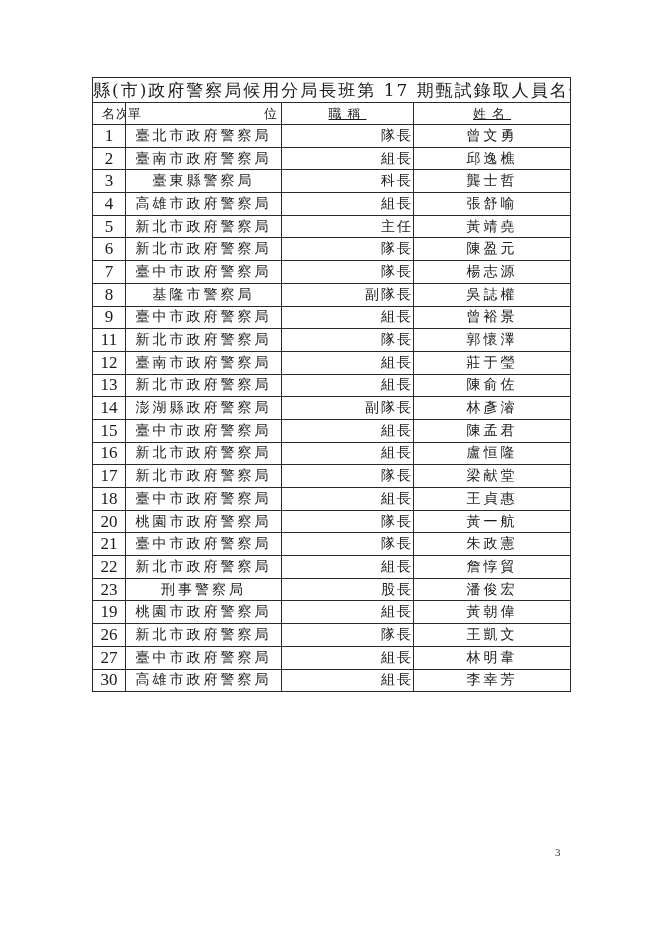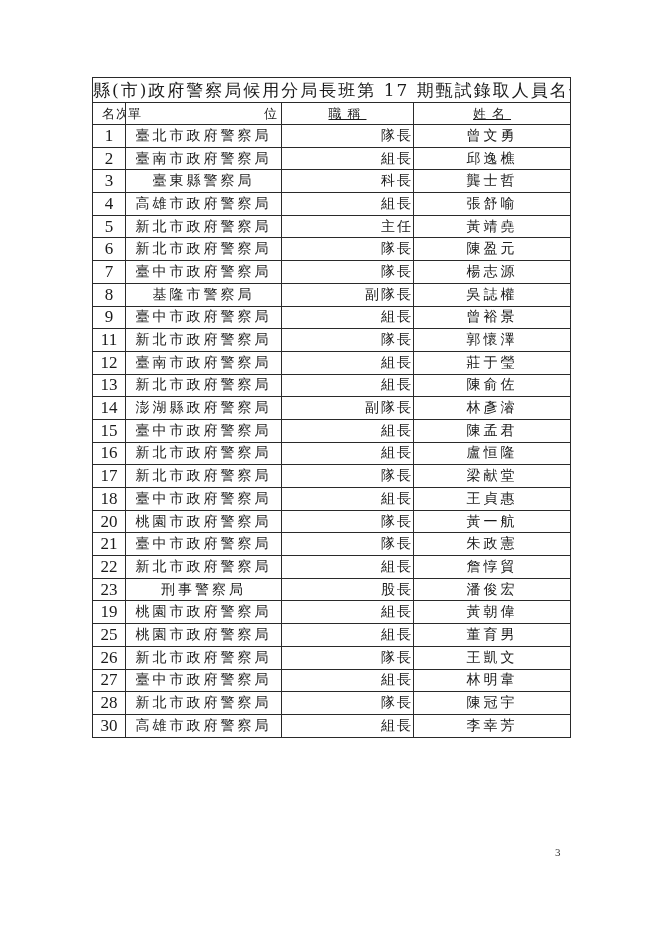--- a/index.html
+++ b/index.html
@@ -188,42 +188,30 @@
           <td class="title">股長</td>
           <td class="name">潘俊宏</td>
         </tr>
         <tr class="data-row">
           <td class="rank">19</td>
           <td class="unit">桃園市政府警察局</td>
           <td class="title">組長</td>
           <td class="name">黃朝偉</td>
         </tr>
         <tr class="data-row">
-          <td class="rank">25</td>
-          <td class="unit">桃園市政府警察局</td>
-          <td class="title">組長</td>
-          <td class="name">董育男</td>
-        </tr>
-        <tr class="data-row">
           <td class="rank">26</td>
           <td class="unit">新北市政府警察局</td>
           <td class="title">隊長</td>
           <td class="name">王凱文</td>
         </tr>
         <tr class="data-row">
           <td class="rank">27</td>
           <td class="unit">臺中市政府警察局</td>
           <td class="title">組長</td>
           <td class="name">林明韋</td>
-        </tr>
-        <tr class="data-row">
-          <td class="rank">28</td>
-          <td class="unit">新北市政府警察局</td>
-          <td class="title">隊長</td>
-          <td class="name">陳冠宇</td>
         </tr>
         <tr class="data-row">
           <td class="rank">30</td>
           <td class="unit">高雄市政府警察局</td>
           <td class="title">組長</td>
           <td class="name">李幸芳</td>
         </tr>
       </tbody>
   </table>
 

